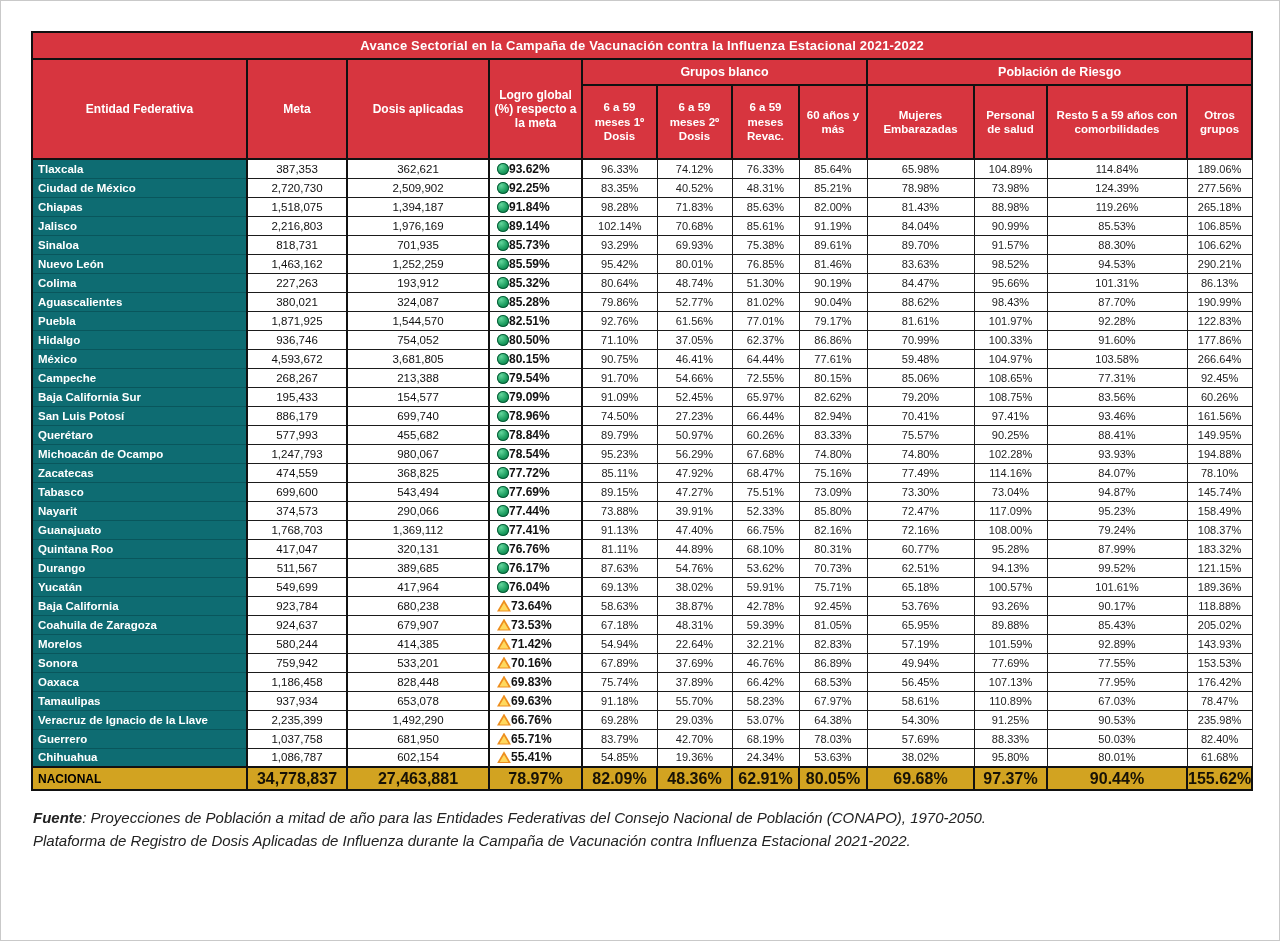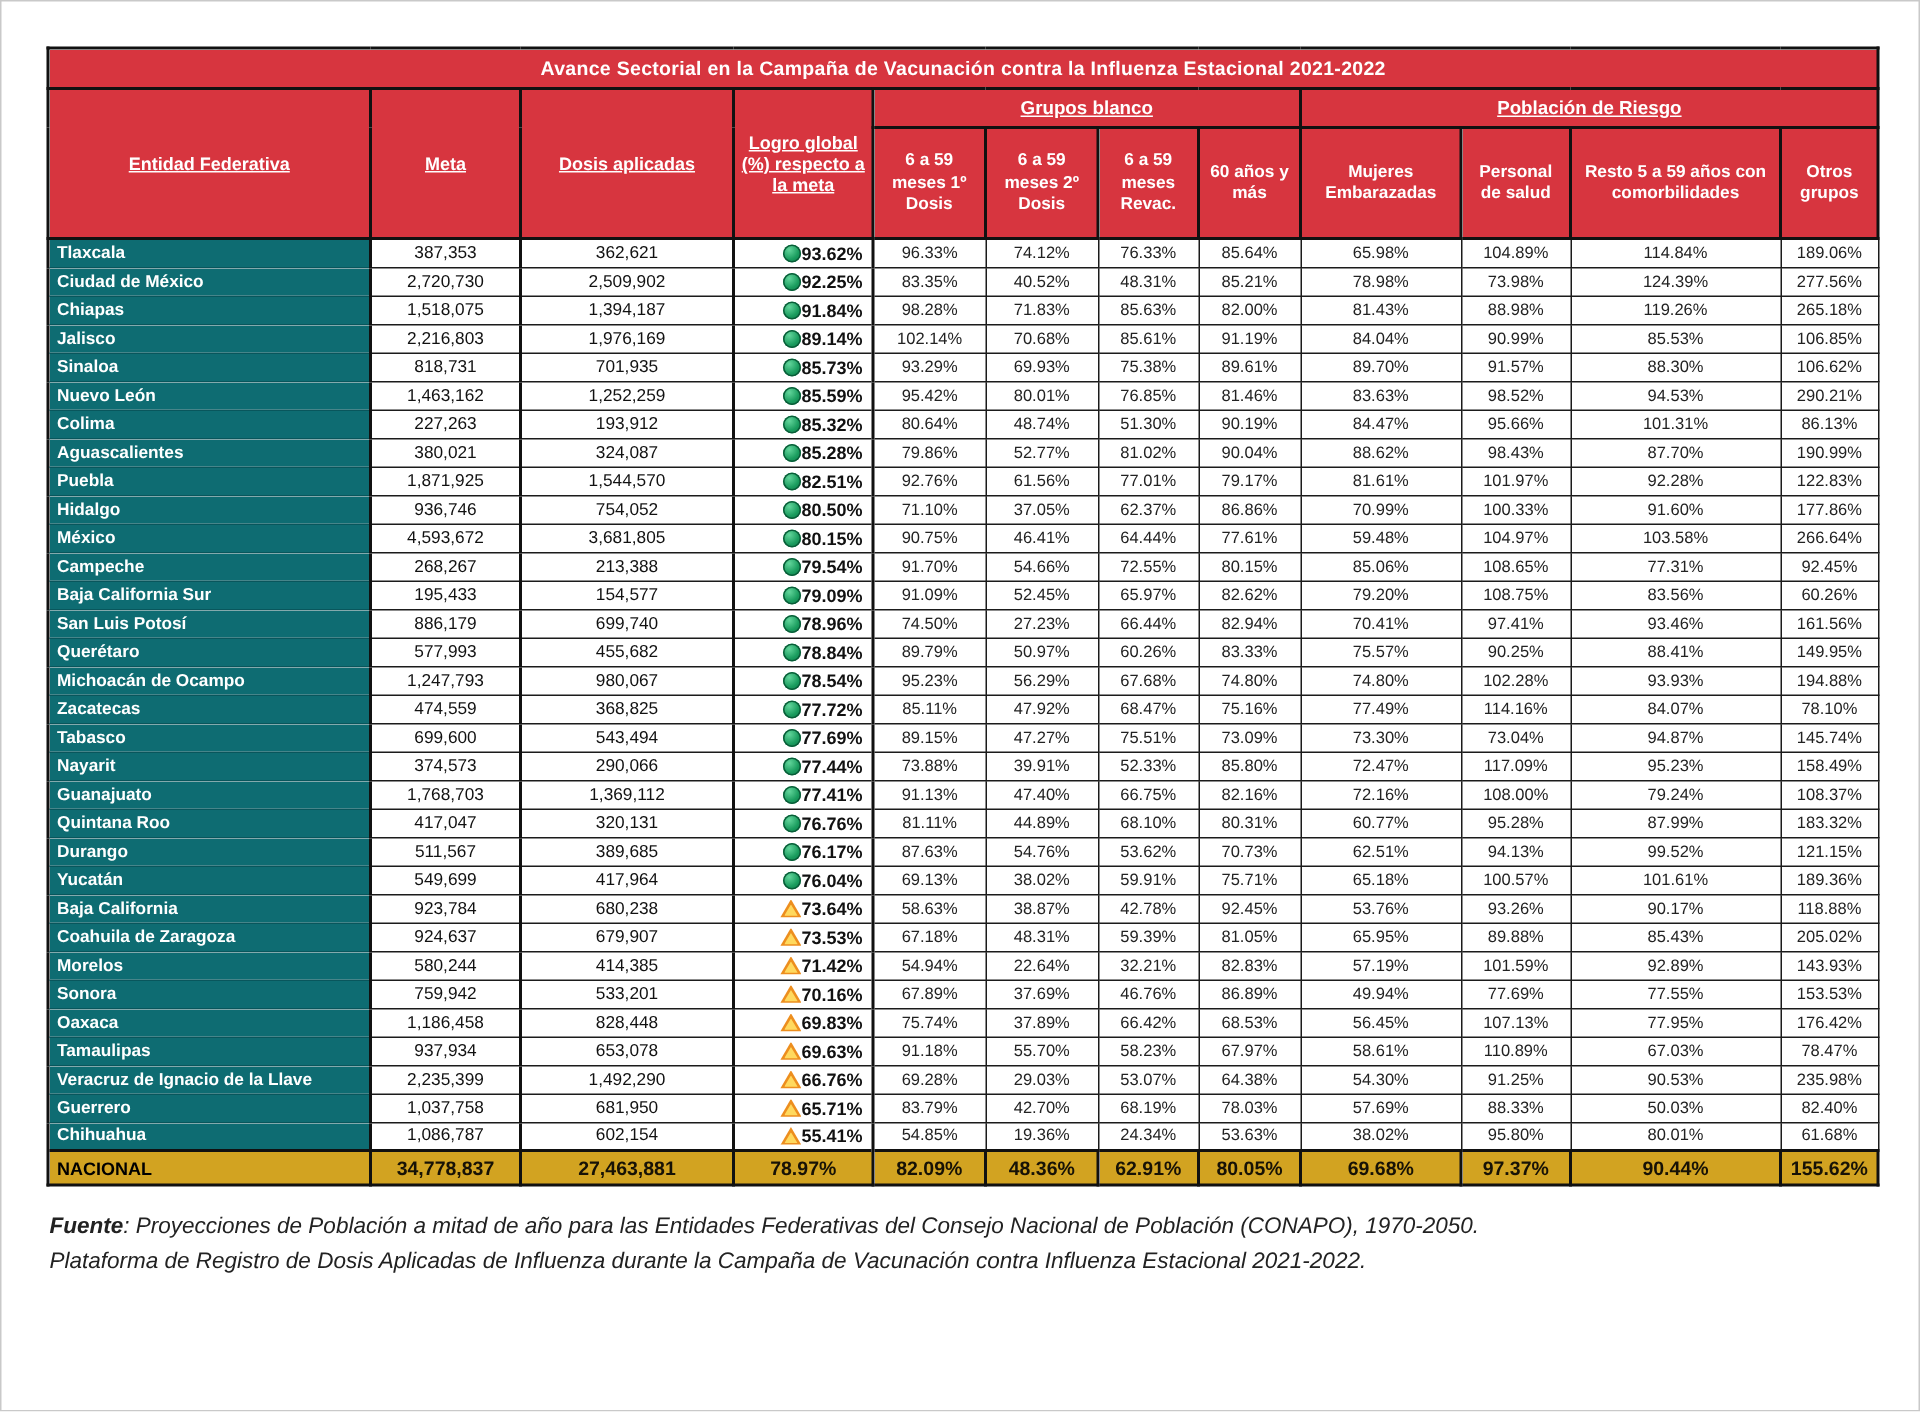--- a/index.html
+++ b/index.html
@@ -43,21 +43,21 @@
     border:2px solid #111;
     letter-spacing:.2px;
   }
   
   thead th{
     background:var(--red);
     color:#fff;
     font-weight:bold;
     border:2px solid #111;
   }
-  .group-row th{height:26px;font-size:12.5px;text-decoration:underline;}
+  .group-row th{height:26px;font-size:12.5px;}
   .sub-row th{height:74px;font-size:11.5px;line-height:1.25;white-space:normal;padding:2px 3px;}
   th.span-main{font-size:12px;white-space:normal;padding:2px 4px;}
   
   tbody td{height:19px;font-size:11px;background:#fff;}
   td.c-entity{
     background:var(--teal);
     color:#fff;
     font-weight:bold;
     font-size:11.5px;
     text-align:left;
@@ -65,21 +65,21 @@
     border-top:1px solid #09565c;
     border-bottom:1px solid #09565c;
     border-left:2px solid #111;
     border-right:2px solid #111;
   }
   td.c-num{text-align:center;font-size:11.5px;border-left:2px solid #111;border-right:2px solid #111;}
   td.c-logro{
     border-left:2px solid #111;border-right:2px solid #111;
     padding:0 6px 0 7px;
   }
-  .logro-inner{display:flex;align-items:center;justify-content:flex-end;}
+  .logro-inner{display:flex;align-items:center;justify-content:flex-start;}
   .logro-val{font-weight:bold;font-size:12px;}
   td.c-pct{text-align:center;color:#222;}
   
   .icon{display:inline-block;flex:0 0 auto;}
   .icon-ok{
     width:12px;height:12px;border-radius:50%;
     background:radial-gradient(circle at 35% 30%,var(--green1),var(--green2) 55%,var(--green3));
     box-shadow:inset 0 0 0 1px #0A5C38;
   }
   .icon-warn{position:relative;width:14px;height:12px;}
@@ -93,21 +93,21 @@
     clip-path:polygon(50% 0,100% 100%,0 100%);
     background:var(--warn-fill);
   }
   
   tfoot td{
     background:var(--gold);
     height:23px;
     font-weight:bold;
     border:2px solid #111;
     text-align:center;
-    font-size:13px;
+    font-size:16px;
     color:#171206;
   }
   tfoot td.c-entity-nat{
     color:#000000;text-align:left;padding-left:5px;font-size:12px;background:var(--gold);
   }
   
   .source{
     margin-top:16px;
     font-size:15px;
     color:#222;

